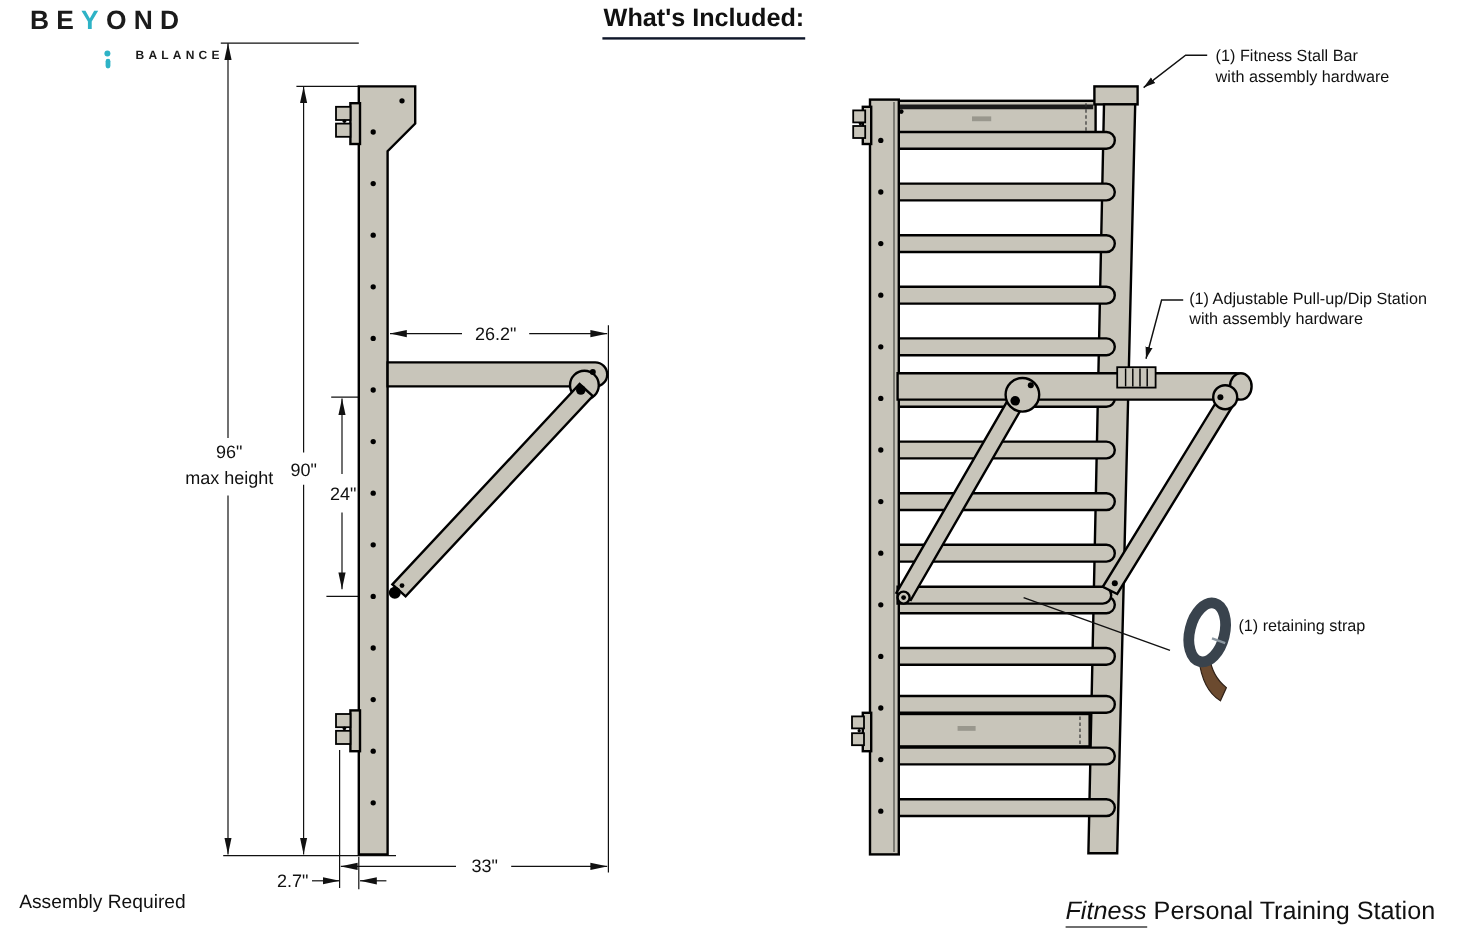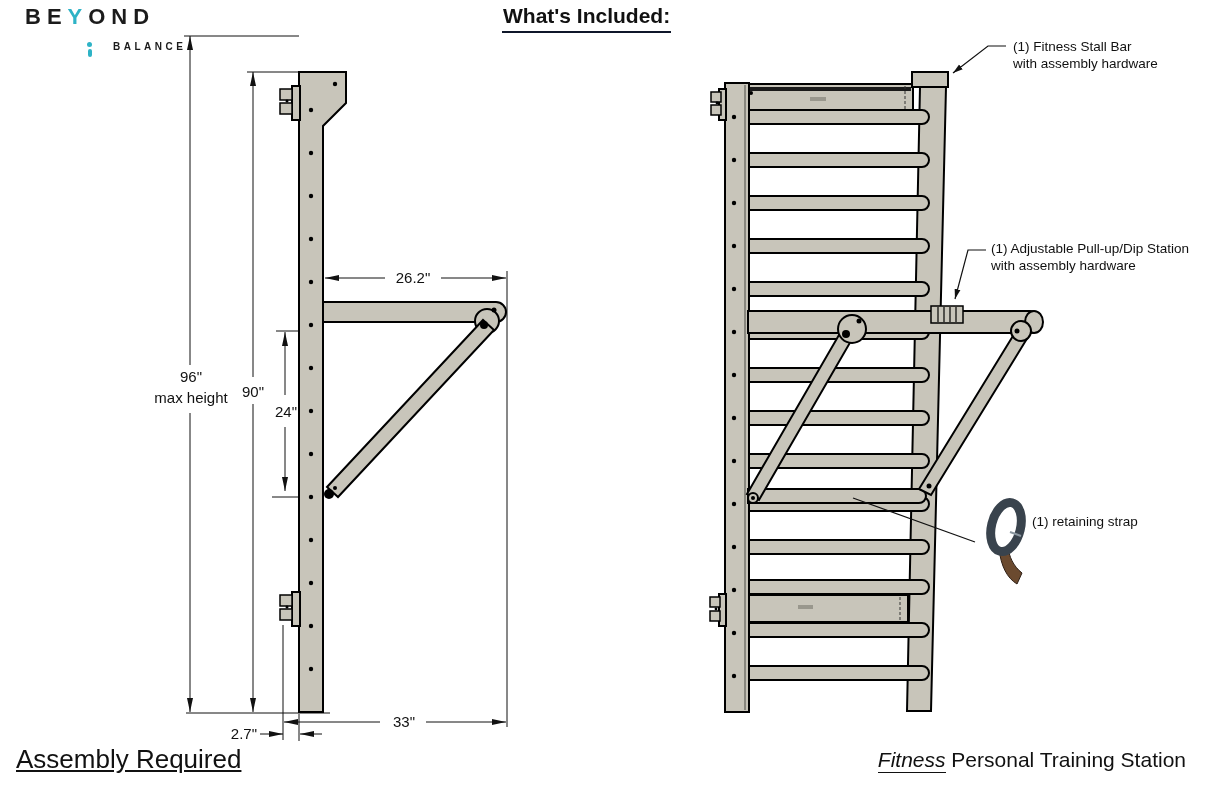--- a/index.html
+++ b/index.html
@@ -16,22 +16,22 @@
   .excl .d{width:5px;height:5px;border-radius:50%;background:#2eb3c6;}
   .excl .b{width:4px;height:8px;border-radius:2px;background:#2eb3c6;}
   .brand-sub{font-size:10px;font-weight:bold;letter-spacing:3.5px;color:#1b1b1b;}
 
   
   .title{position:absolute;left:502px;top:4px;}
   .title span{display:inline-block;font-size:21px;font-weight:bold;
               border-bottom:2px solid #0f172a;padding:0 1px 3px 1px;}
 
   
-  .footer-left{position:absolute;left:16px;top:744px;font-size:26px;color:#111;text-decoration:underline;}
-  .footer-right{position:absolute;right:28px;top:748px;font-size:21px;color:#111;}
+  .footer-left{position:absolute;left:16px;top:744px;font-size:16px;color:#111;}
+  .footer-right{position:absolute;right:18px;top:748px;font-size:21px;color:#111;}
   .footer-right .prod-italic{font-style:italic;border-bottom:1.5px solid #111;padding-bottom:1px;}
 
   text{font-family:"Liberation Sans",sans-serif;}
   .dimtxt{font-size:15px;fill:#111;}
   .anntxt{font-size:13.5px;fill:#111;}
 </style>
 </head>
 <body>
 
 <div class="page">

